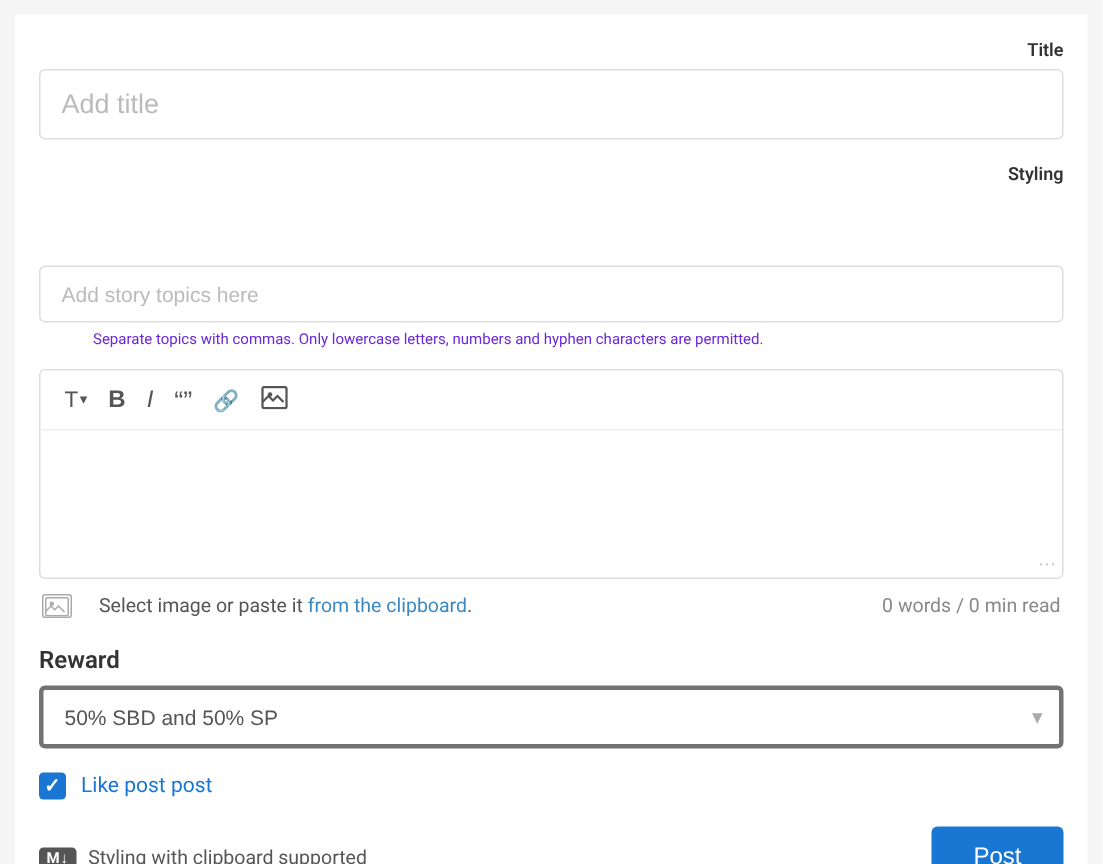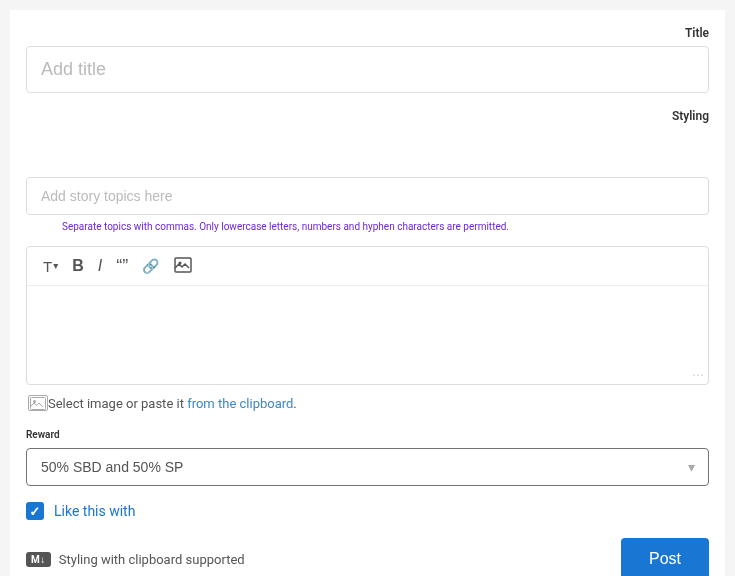--- a/index.html
+++ b/index.html
@@ -132,21 +132,21 @@
       display: flex;
       justify-content: space-between;
       align-items: center;
       margin-bottom: 18px;
       padding: 0 2px;
     }
 
     .image-hint {
       display: flex;
       align-items: center;
-      gap: 0;
+      gap: 18px;
       font-size: 13px;
       color: #555;
     }
 
     .image-hint-icon {
       width: 20px;
       height: 16px;
       border: 1px solid #aaa;
       border-radius: 2px;
       display: flex;
@@ -160,34 +160,34 @@
       color: #3b88c3;
       text-decoration: none;
     }
 
     .word-count {
       font-size: 13px;
       color: #888;
     }
 
     .reward-label {
-      font-size: 10px;
+      font-size: 16px;
       font-weight: 600;
       color: #333;
       margin-bottom: 8px;
     }
 
     .reward-select-wrapper {
       position: relative;
       margin-bottom: 16px;
     }
 
     .reward-select {
       width: 100%;
-      border: 1px solid #737373;
+      border: 3px solid #737373;
       border-radius: 4px;
       padding: 10px 14px;
       font-size: 14px;
       color: #555;
       background: #fff;
       appearance: none;
       cursor: pointer;
       outline: none;
     }
 
@@ -329,39 +329,40 @@
     <div class="image-hint">
       <div class="image-hint-icon">
         <svg width="16" height="13" viewBox="0 0 16 13" fill="none" xmlns="http://www.w3.org/2000/svg">
           <rect x="0.5" y="0.5" width="15" height="12" rx="1" stroke="#aaa" fill="none"></rect>
           <circle cx="4.5" cy="4.5" r="1.5" fill="#aaa"></circle>
           <path d="M0.5 9.5l3.5-3.5 2.5 2.5 2.5-2.5 4 4" stroke="#aaa" stroke-width="1" fill="none"></path>
         </svg>
       </div>
       <span>Select image or paste it <a href="#">from the clipboard</a>.</span>
     </div>
+    <div class="word-count">0 words / 0 min read</div>
   </div>
 
   
   <div class="reward-label">Reward</div>
   <div class="reward-select-wrapper">
     <select class="reward-select">
       <option>50% SBD and 50% SP</option>
       <option>Decline Payout</option>
       <option>Power Up 100%</option>
     </select>
     <span class="reward-select-arrow">▾</span>
   </div>
 
   
   <div class="like-row">
     <div class="checkbox">
       <span class="checkbox-check">✓</span>
     </div>
-    <span class="like-label">Like this with</span>
+    <span class="like-label">Like post post</span>
   </div>
 
   
   <div class="bottom-row">
     <div class="markdown-hint">
       <span class="md-badge">M↓</span>
       <span>Styling with clipboard supported</span>
     </div>
     <button class="post-button">Post</button>
   </div>

